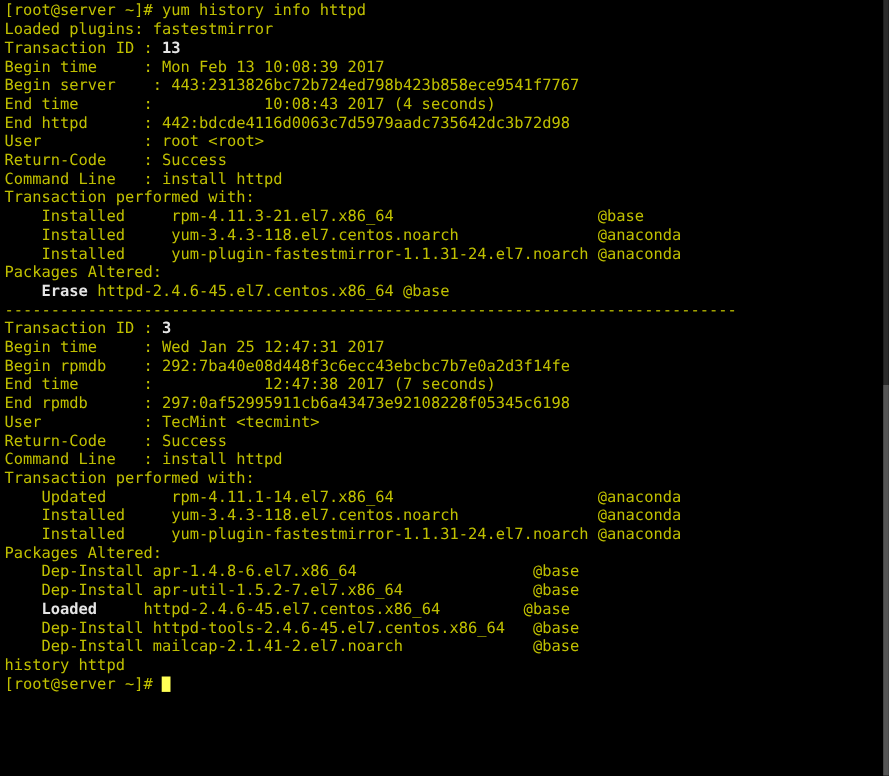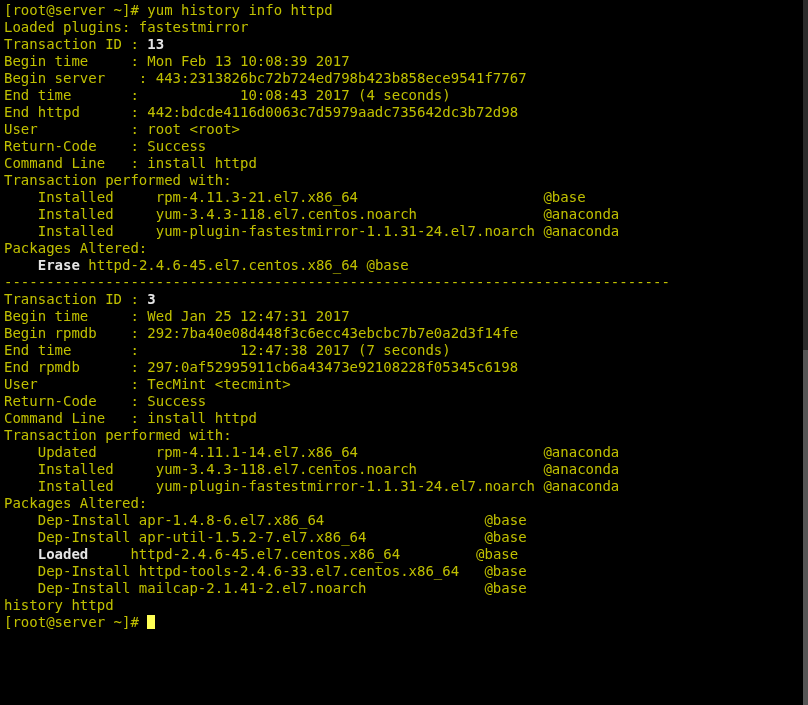--- a/index.html
+++ b/index.html
@@ -76,20 +76,20 @@
 <span>Return-Code    : Success</span>
 <span>Command Line   : install httpd</span>
 <span>Transaction performed with:</span>
 <span>    Updated       rpm-4.11.1-14.el7.x86_64                      @anaconda</span>
 <span>    Installed     yum-3.4.3-118.el7.centos.noarch               @anaconda</span>
 <span>    Installed     yum-plugin-fastestmirror-1.1.31-24.el7.noarch @anaconda</span>
 <span>Packages Altered:</span>
 <span>    Dep-Install apr-1.4.8-6.el7.x86_64                   @base</span>
 <span>    Dep-Install apr-util-1.5.2-7.el7.x86_64              @base</span>
 <span><span>    </span><span class="bold">Loaded</span><span>     httpd-2.4.6-45.el7.centos.x86_64         @base</span></span>
-<span>    Dep-Install httpd-tools-2.4.6-33.el7.centos.x86_64   @base</span>
+<span>    Dep-Install httpd-tools-2.4.6-45.el7.centos.x86_64   @base</span>
 <span>    Dep-Install mailcap-2.1.41-2.el7.noarch              @base</span>
 <span>history httpd</span>
 <span>[root@server ~]# </span><span class="cursor"></span></pre>
 
 <div class="scrollbar">
   <div class="scrollbar-thumb"></div>
 </div>
 
 </body></html>

